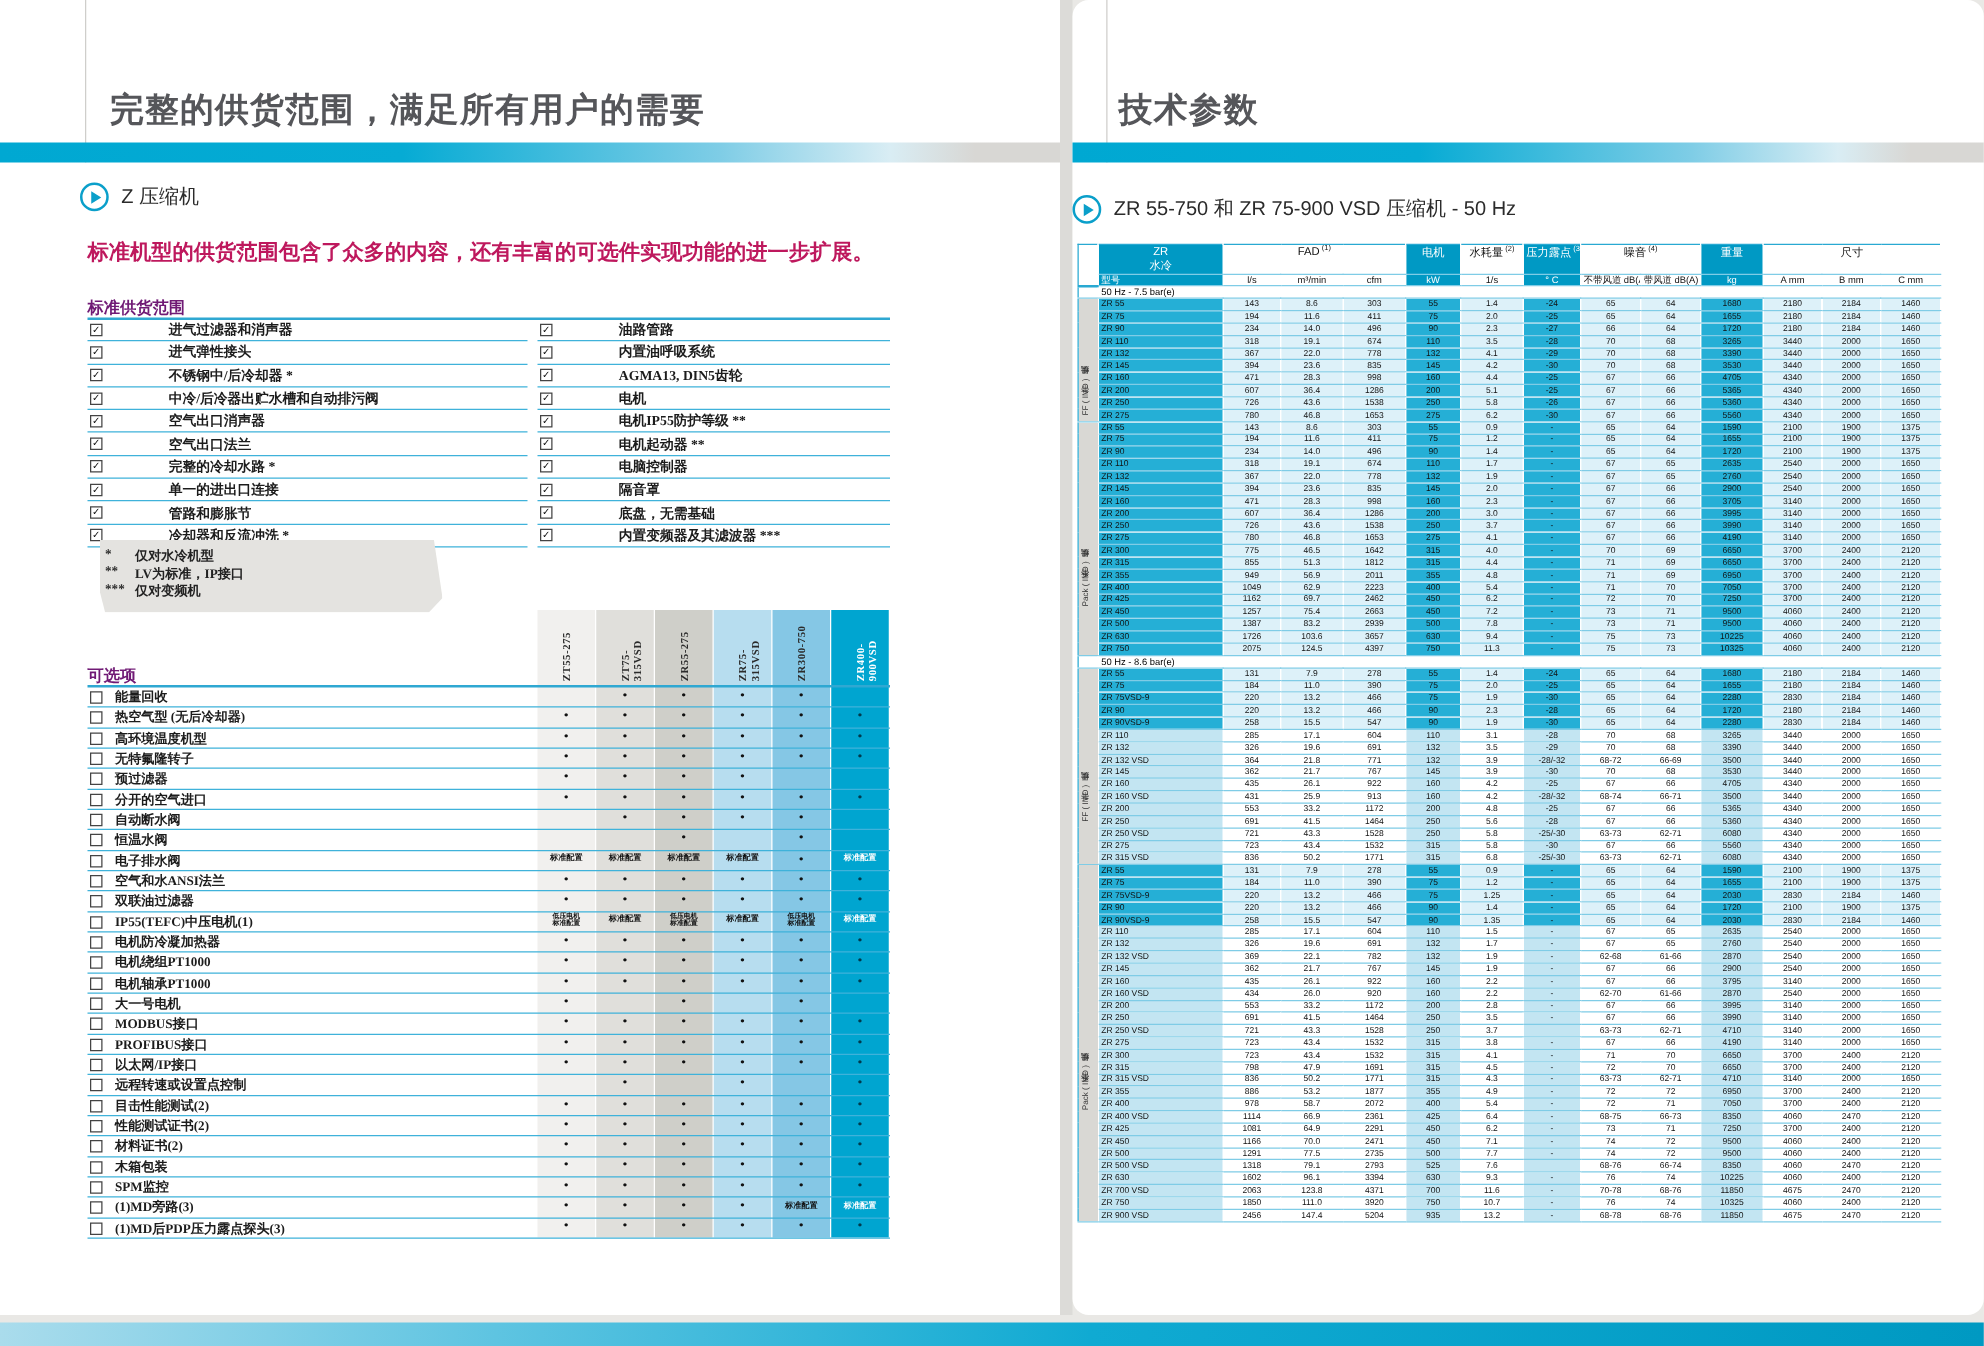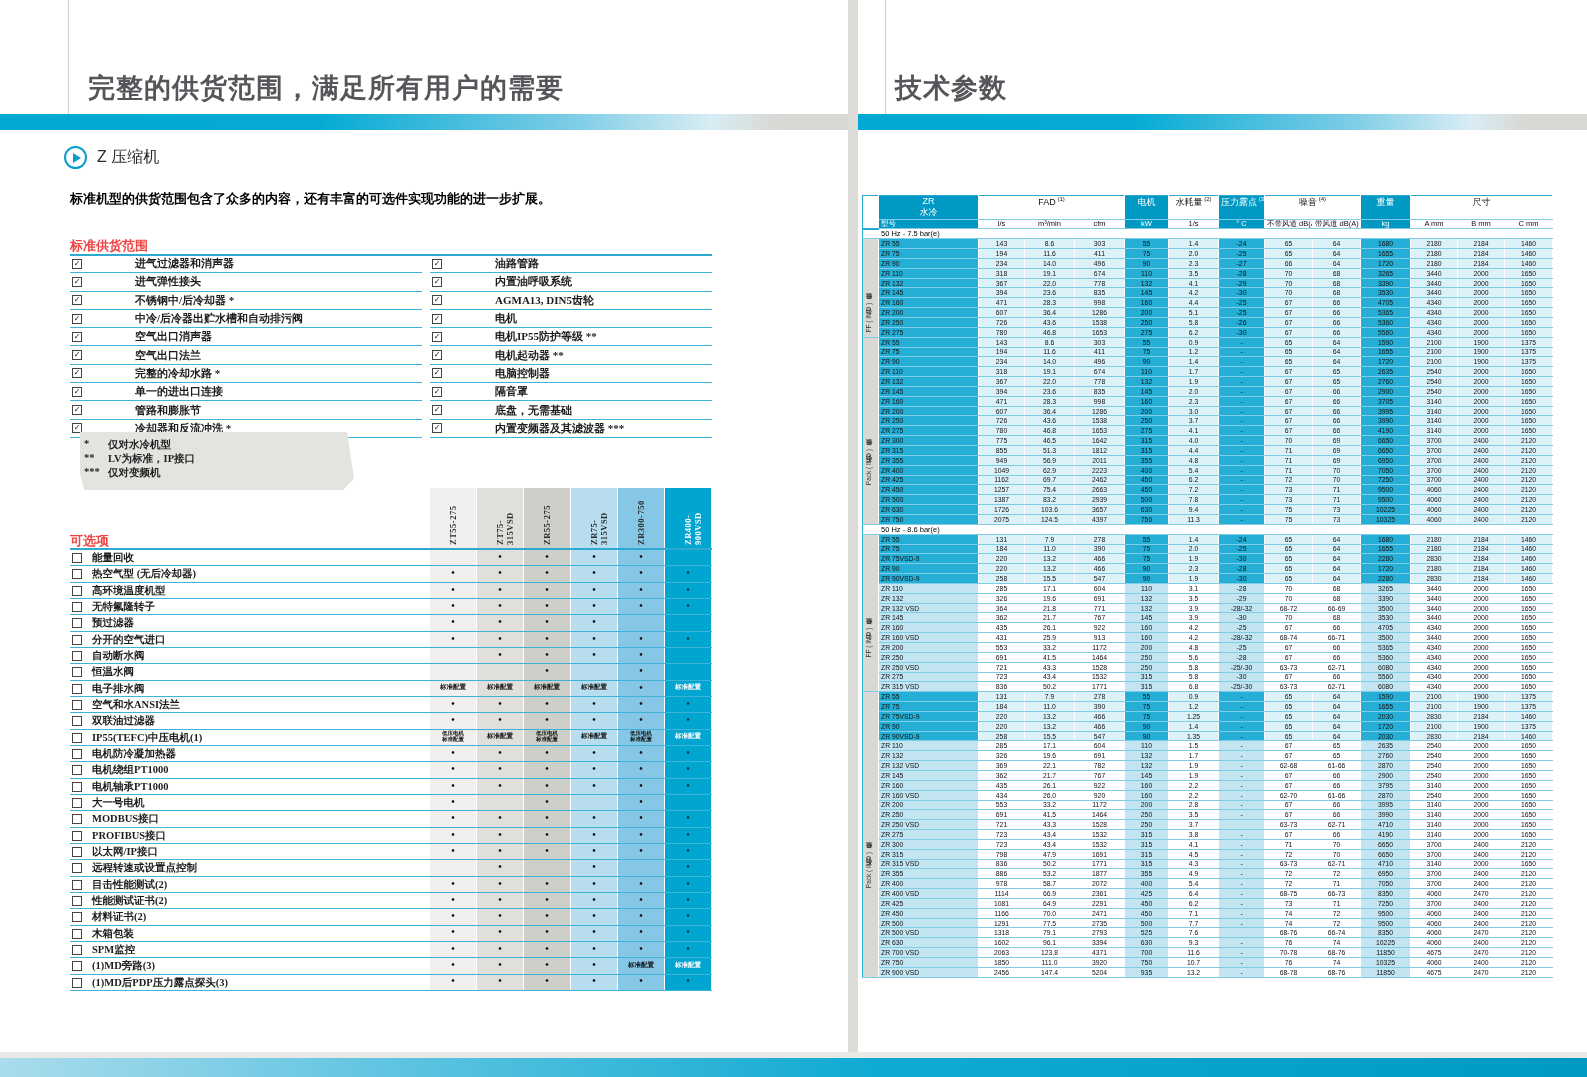--- a/index.html
+++ b/index.html
@@ -1,30 +1,30 @@
 <!DOCTYPE html>
 <html><head>
 <meta charset="utf-8">
 <style>
   html,body{margin:0;padding:0;width:1587px;height:1077px;overflow:hidden;background:#e9e8e5;
     font-family:"Liberation Sans",sans-serif;}
   .page{position:absolute;top:0;background:#fff;height:1052px;}
   #page-left{left:0;width:848px;}
-  #page-right{left:858px;width:729px;}
+  #page-right{left:858px;width:729px;border-radius:13px;}
   .vrule{position:absolute;top:0;width:1px;height:130px;background:#cfcecb;}
   .page-title{position:absolute;font-weight:bold;font-size:27px;color:#55565a;letter-spacing:1px;white-space:nowrap;}
   .gradbar{position:absolute;top:114px;left:0;right:0;height:16px;
     background:linear-gradient(90deg,#00a8d2 0%,#06abd4 38%,#7fcde6 68%,#d9edf4 84%,#d8d7d4 92%,#d8d7d4 100%);}
   .sec-head{position:absolute;display:flex;align-items:center;}
   .play-icon{width:19px;height:19px;border-radius:50%;border:2px solid #0a9fca;display:inline-flex;
     align-items:center;justify-content:center;background:#fff;margin-right:10px;flex:0 0 auto;}
   .play-icon span{width:0;height:0;border-left:8px solid #0a9fca;border-top:5px solid transparent;border-bottom:5px solid transparent;margin-left:2px;}
   .sec-head .t{font-size:16px;color:#2b2b2b;font-family:"Liberation Sans",sans-serif;}
-  .intro{position:absolute;font-family:"Liberation Serif",serif;font-weight:bold;font-size:13px;color:#000000;}
-  .list-title{position:absolute;font-weight:bold;font-size:13px;color:#ef4444;}
+  .intro{position:absolute;font-family:"Liberation Serif",serif;font-weight:bold;font-size:17px;color:#be185d;}
+  .list-title{position:absolute;font-weight:bold;font-size:13px;color:#701a75;}
   .blue-underline{position:absolute;height:2px;background:#2fa8d2;}
   .chk-grid{position:absolute;}
   .chk-col{position:absolute;top:0;}
   .chk-row{height:17.3px;border-bottom:1px solid #3fb2da;display:flex;align-items:center;}
   .cbox{width:8px;height:8px;border:1px solid #444;margin:0 10px 0 2px;flex:0 0 auto;
     font-size:8px;line-height:7px;text-align:center;color:#111;}
   .chk-row .lbl{font-family:"Liberation Serif",serif;font-weight:bold;font-size:11px;color:#1c1c1c;white-space:nowrap;margin-left:43px;}
   .graybox{position:absolute;background:#e4e3e0;clip-path:polygon(0 0,97.5% 0,100% 80%,96% 100%,1.5% 100%,0 72%);}
   .graybox .ln{font-family:"Liberation Serif",serif;font-weight:bold;font-size:10.5px;color:#222;white-space:nowrap;}
   
@@ -471,20 +471,26 @@
 
 </div>
 
 <div class="gutter"></div>
 
 <div class="page" id="page-right">
   <div class="vrule" style="left:27px"></div>
   <div class="page-title" style="left:37px;top:70px">技术参数</div>
   <div class="gradbar"></div>
 
+  <div class="sec-head" style="left:0px;top:156px">
+    <span class="play-icon">
+        <span></span>
+      </span>
+    <span class="t">ZR 55-750 和 ZR 75-900 VSD 压缩机 - 50 Hz</span>
+  </div>
 
   <table id="techtbl">
     <colgroup>
       <col style="width:16px">
         <col style="width:100px">
         <col style="width:46px">
         <col style="width:50px">
       <col style="width:50px">
         <col style="width:44px">
         <col style="width:50px">

